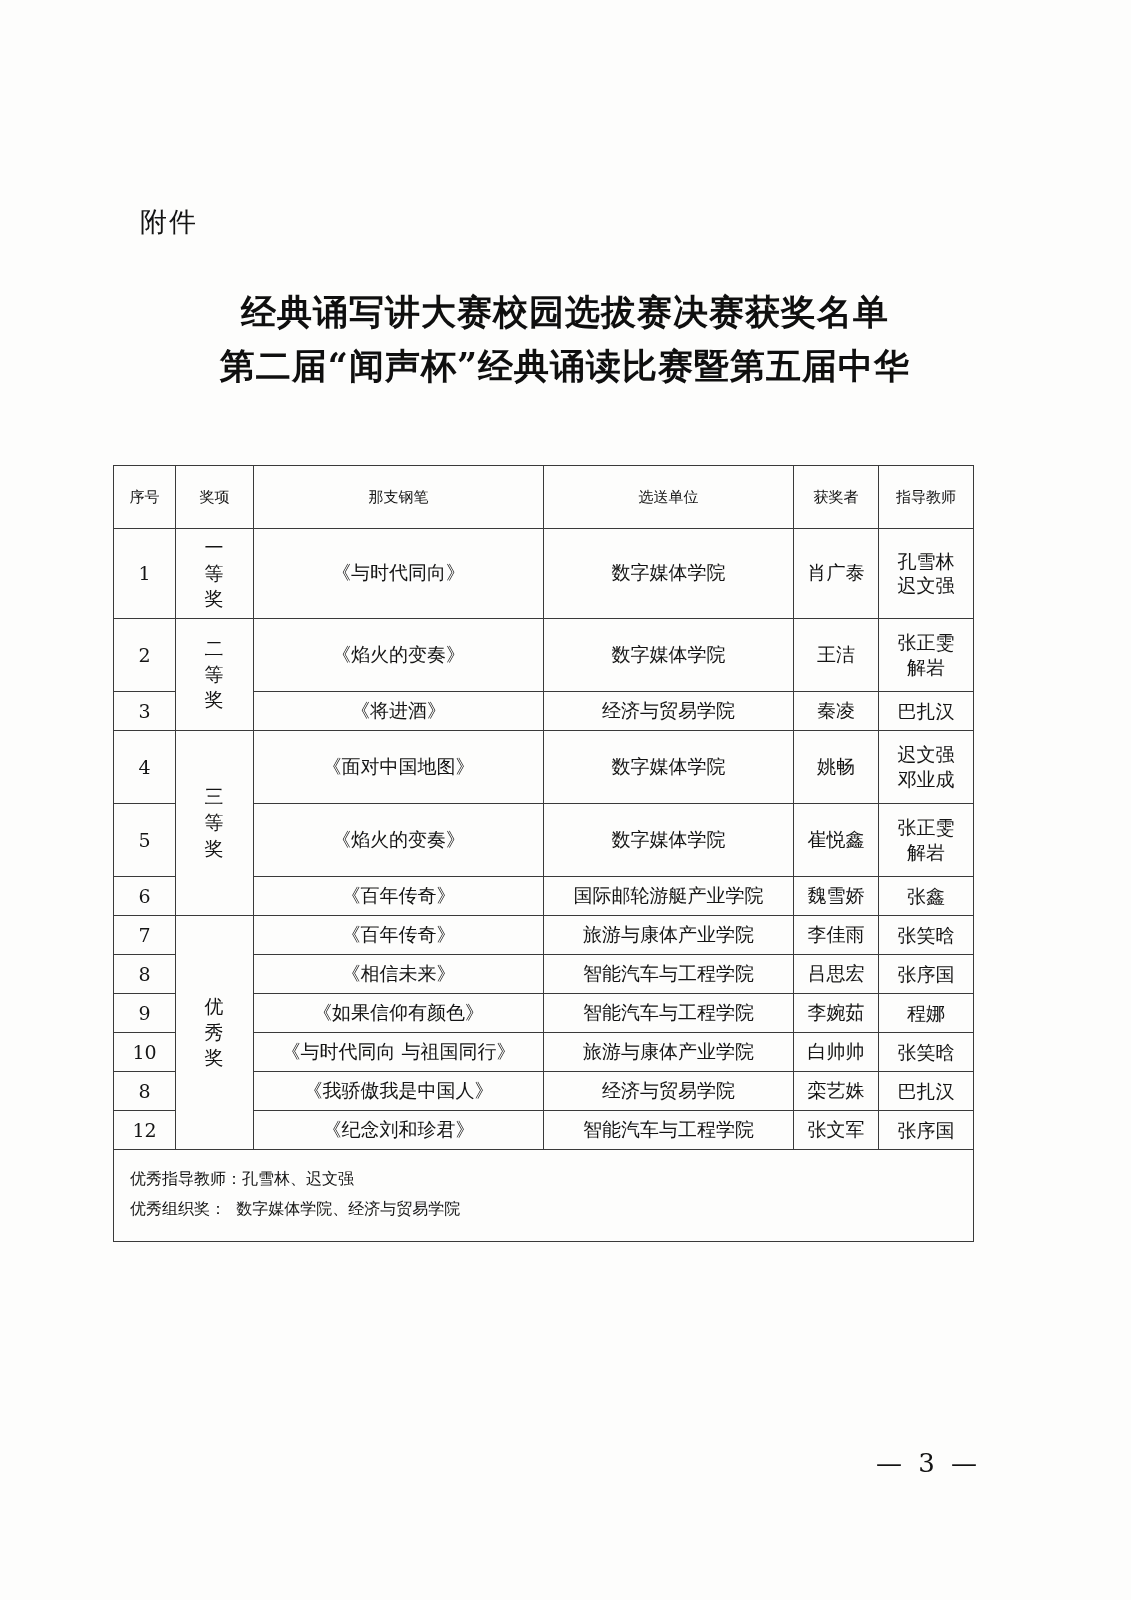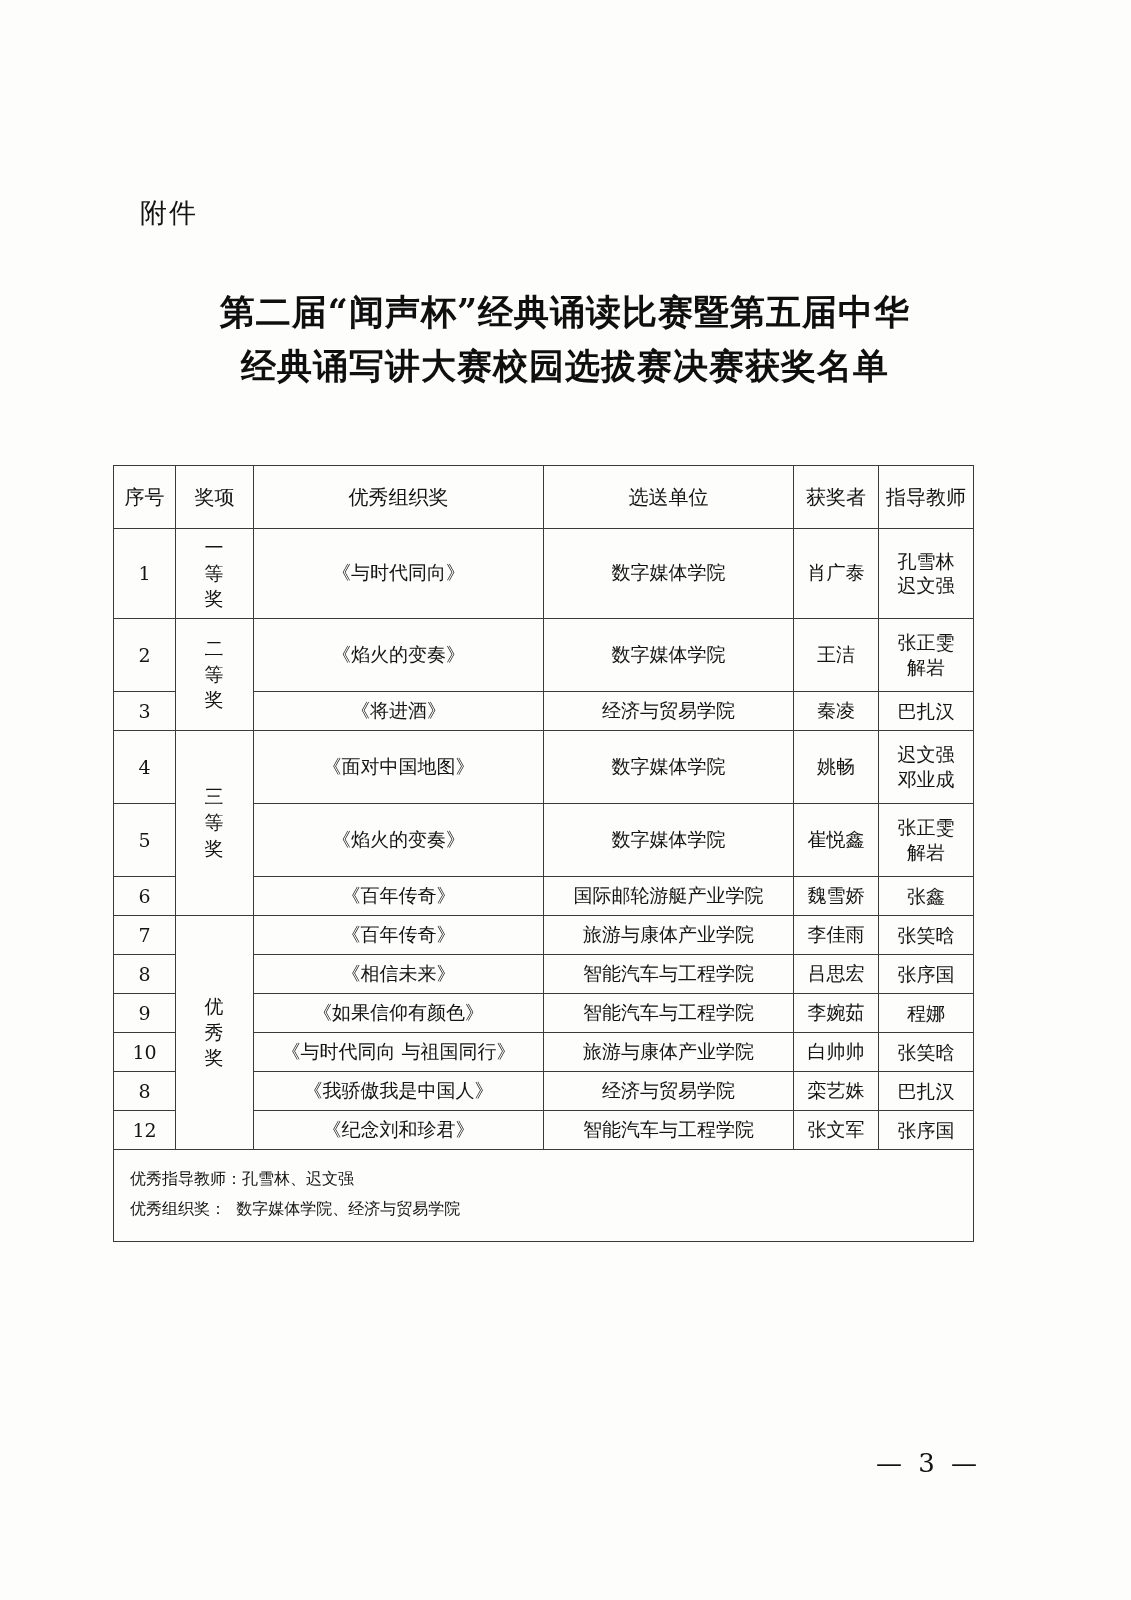--- a/index.html
+++ b/index.html
@@ -16,21 +16,21 @@
     overflow: hidden;
   }
   .page {
     position: absolute;
     inset: 0;
     background: #fdfdfc;
   }
   .attachment-label {
     position: absolute;
     left: 140px;
-    top: 195px;
+    top: 204px;
     font-size: 27px;
     letter-spacing: 2px;
     font-family: "DejaVu Serif", "Liberation Serif", serif;
     color: #141414;
   }
   .doc-title {
     position: absolute;
     left: 115px;
     top: 285px;
     width: 900px;
@@ -58,21 +58,21 @@
   table.award-table td, table.award-table th {
     border: 1px solid #3a3a3a;
     text-align: center;
     vertical-align: middle;
     padding: 6px 2px;
     font-weight: normal;
     font-family: "DejaVu Serif", "Liberation Serif", serif;
   }
   table.award-table thead td {
     height: 50px;
-    font-size: 20px;
+    font-size: 15px;
     font-family: Liberation Mono, monospace;
   }
   .col-no    { width: 62px; }
   .col-award { width: 78px; }
   .col-work  { width: 290px; }
   .col-unit  { width: 250px; }
   .col-winner{ width: 85px; }
   .col-teacher{ width: 95px; }
 
   .row-tall td { height: 60px; }
@@ -106,39 +106,39 @@
   }
 </style>
 </head>
 <body>
 
 <div class="page">
 
   <div class="attachment-label">附件</div>
 
   <div class="doc-title">
+    <div>经典诵写讲大赛校园选拔赛决赛获奖名单</div>
     <div>第二届“闻声杯”经典诵读比赛暨第五届中华</div>
-    <div>经典诵写讲大赛校园选拔赛决赛获奖名单</div>
   </div>
 
   <div class="table-wrap">
     <table class="award-table">
       <colgroup>
         <col class="col-no">
         <col class="col-award">
         <col class="col-work">
         <col class="col-unit">
         <col class="col-winner">
         <col class="col-teacher">
       </colgroup>
       <thead>
         <tr>
           <td>序号</td>
           <td>奖项</td>
-          <td>优秀组织奖</td>
+          <td>那支钢笔</td>
           <td>选送单位</td>
           <td>获奖者</td>
           <td>指导教师</td>
         </tr>
       </thead>
       <tbody id="table-body">
           <tr class="row-tall">
             <td>1</td>
             <td class="award-cell" rowspan="1">
               <span>一</span>

